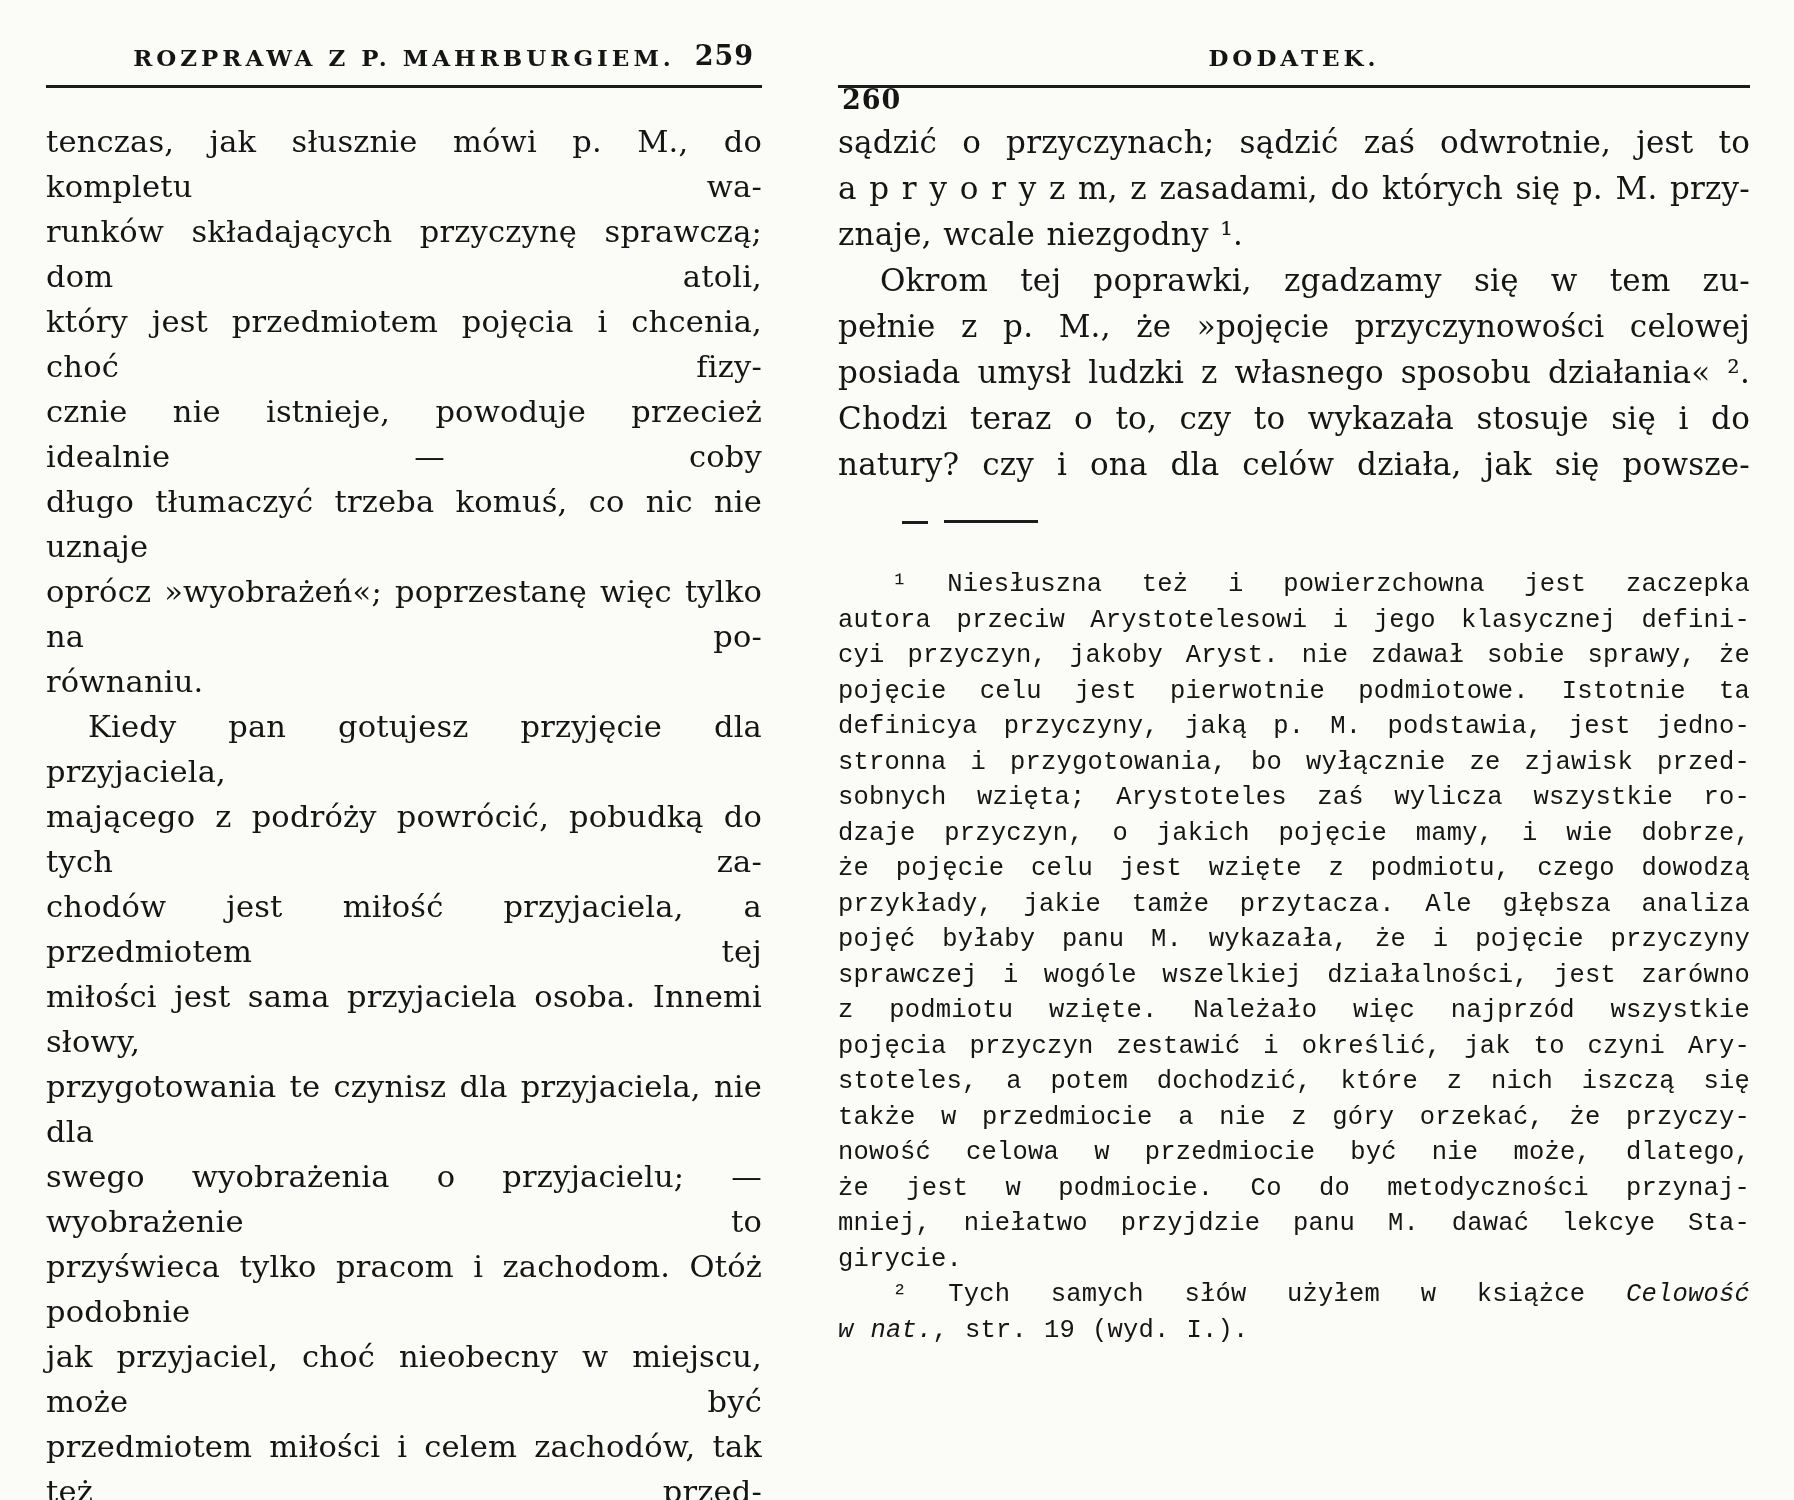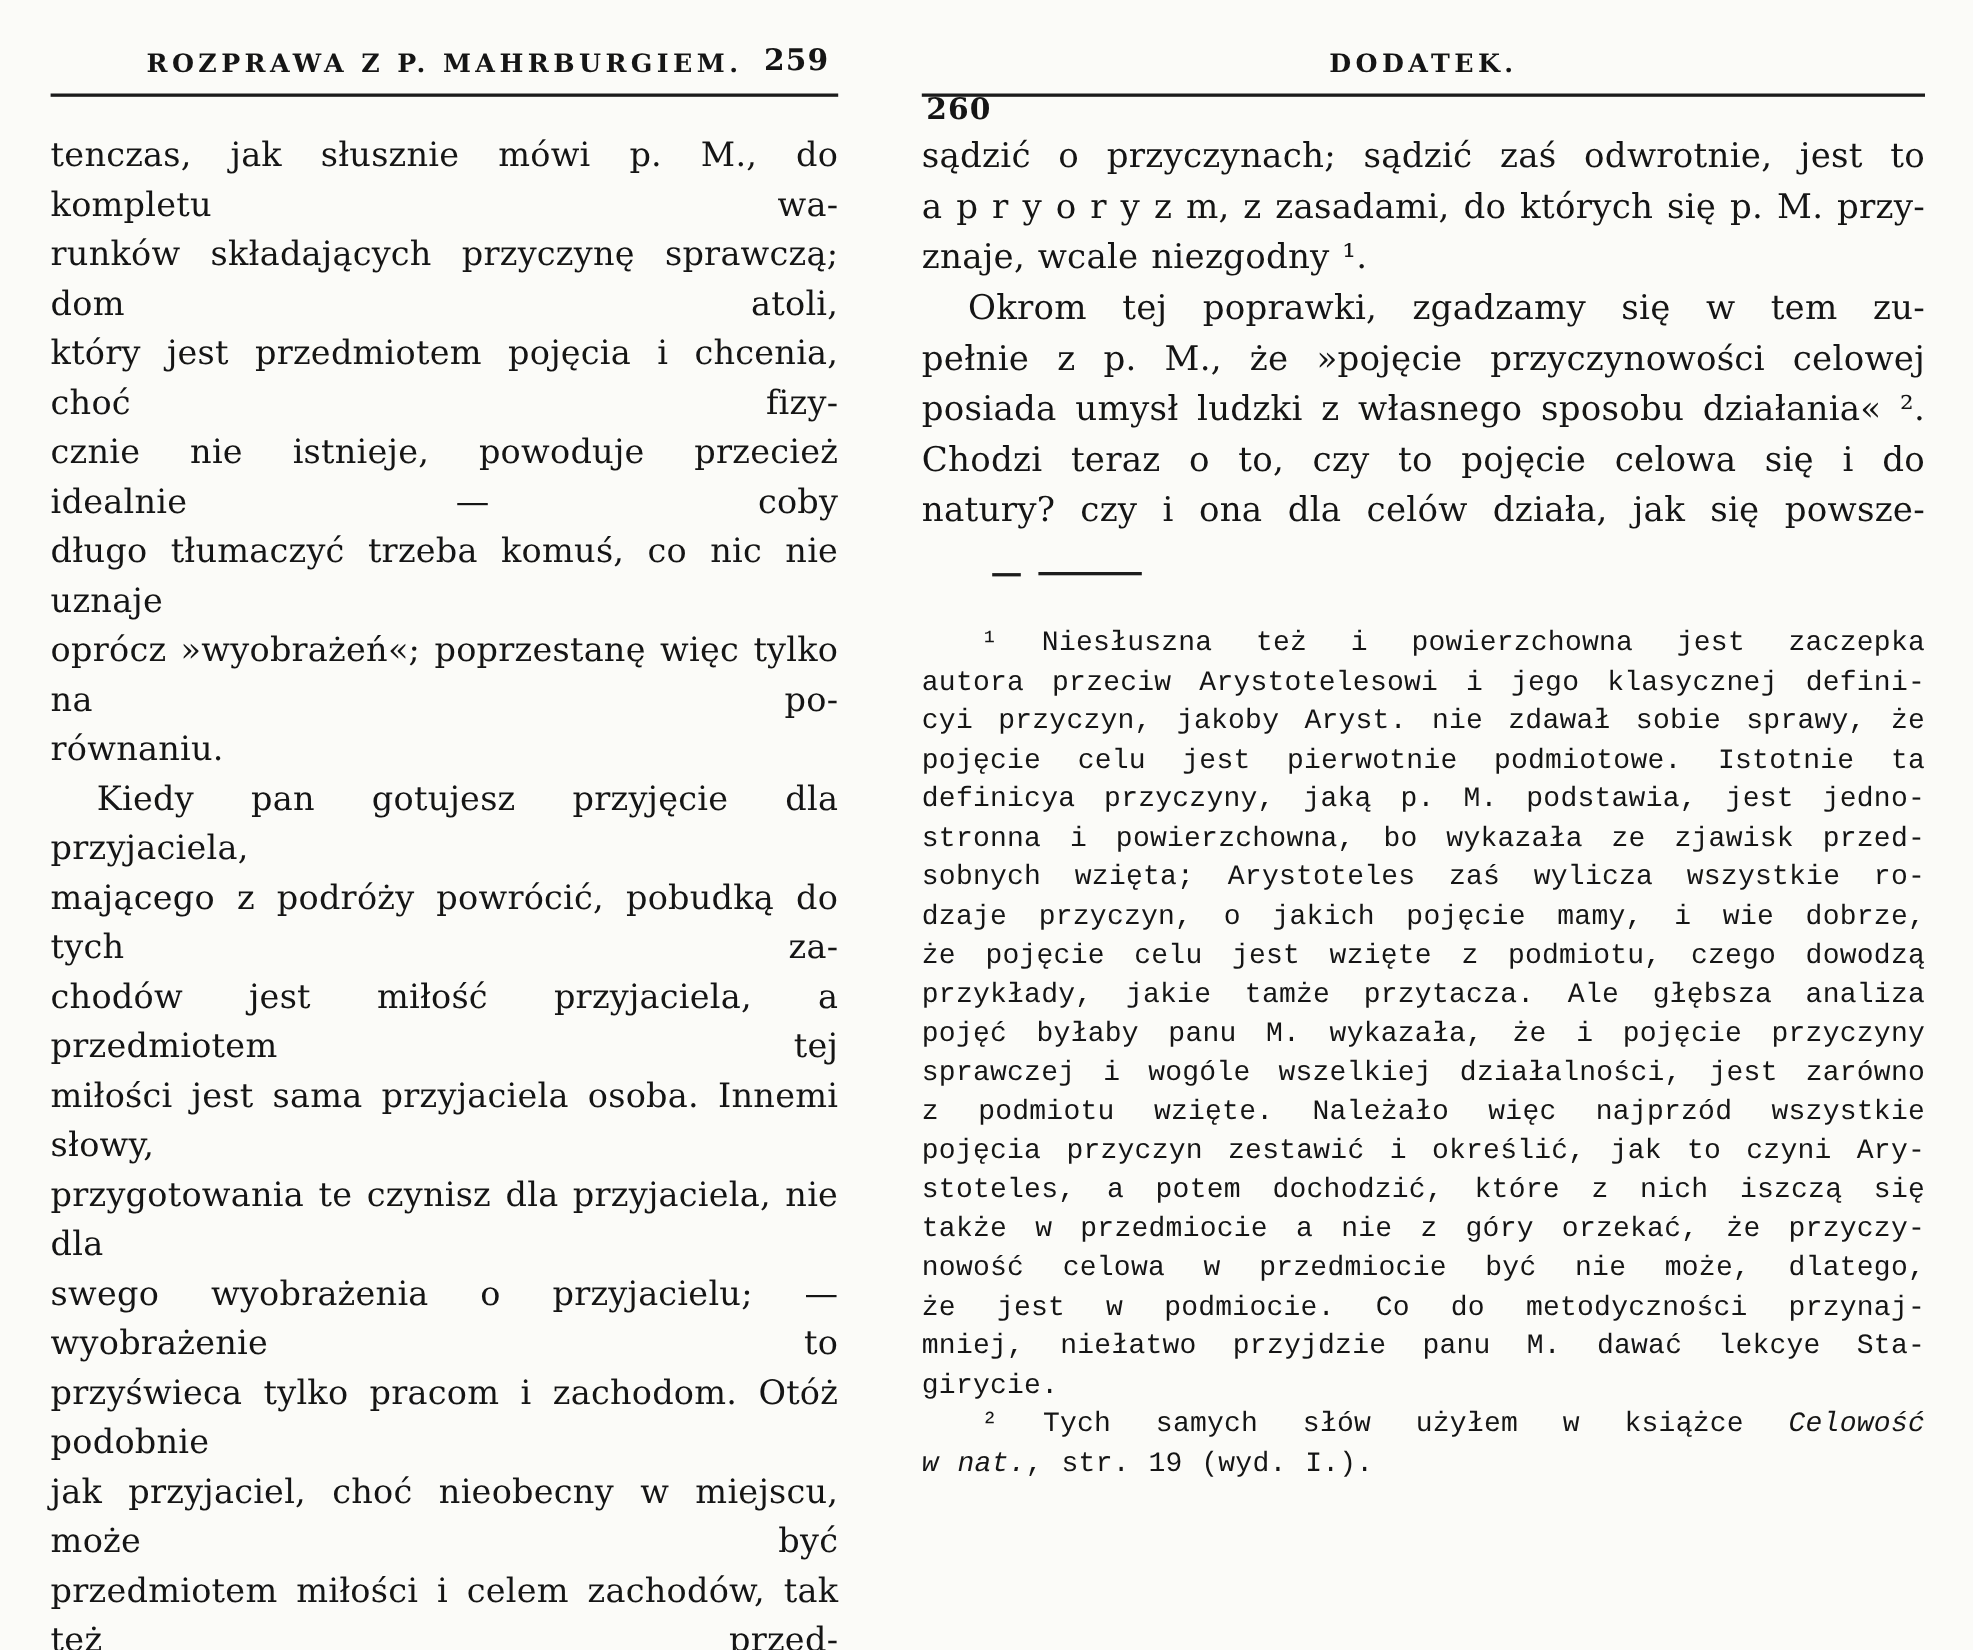--- a/index.html
+++ b/index.html
@@ -101,36 +101,36 @@
   <div class="body-text">
       <div class="para">
         <div class="line">sądzić o przyczynach; sądzić zaś odwrotnie, jest to</div>
         <div class="line">a p r y o r y z m, z zasadami, do których się p. M. przy-</div>
         <div class="line para-end">znaje, wcale niezgodny ¹.</div>
       </div>
       <div class="para indent">
         <div class="line">Okrom tej poprawki, zgadzamy się w tem zu-</div>
         <div class="line">pełnie z p. M., że »pojęcie przyczynowości celowej</div>
         <div class="line">posiada umysł ludzki z własnego sposobu działania« ².</div>
-        <div class="line">Chodzi teraz o to, czy to pojęcie celowa się i do</div>
+        <div class="line">Chodzi teraz o to, czy to wykazała stosuje się i do</div>
         <div class="line">natury? czy i ona dla celów działa, jak się powsze-</div>
       </div>
     </div>
   <div class="footnote-sep">
     <span class="sep-dash"></span>
     <span class="sep-bar"></span>
   </div>
   <div class="footnotes">
       <div class="para indent">
         <div class="line">¹ Niesłuszna też i powierzchowna jest zaczepka</div>
         <div class="line">autora przeciw Arystotelesowi i jego klasycznej defini-</div>
         <div class="line">cyi przyczyn, jakoby Aryst. nie zdawał sobie sprawy, że</div>
         <div class="line">pojęcie celu jest pierwotnie podmiotowe. Istotnie ta</div>
         <div class="line">definicya przyczyny, jaką p. M. podstawia, jest jedno-</div>
-        <div class="line">stronna i powierzchowna, bo wykazała ze zjawisk przed-</div>
+        <div class="line">stronna i przygotowania, bo wyłącznie ze zjawisk przed-</div>
         <div class="line">sobnych wzięta; Arystoteles zaś wylicza wszystkie ro-</div>
         <div class="line">dzaje przyczyn, o jakich pojęcie mamy, i wie dobrze,</div>
         <div class="line">że pojęcie celu jest wzięte z podmiotu, czego dowodzą</div>
         <div class="line">przykłady, jakie tamże przytacza. Ale głębsza analiza</div>
         <div class="line">pojęć byłaby panu M. wykazała, że i pojęcie przyczyny</div>
         <div class="line">sprawczej i wogóle wszelkiej działalności, jest zarówno</div>
         <div class="line">z podmiotu wzięte. Należało więc najprzód wszystkie</div>
         <div class="line">pojęcia przyczyn zestawić i określić, jak to czyni Ary-</div>
         <div class="line">stoteles, a potem dochodzić, które z nich iszczą się</div>
         <div class="line">także w przedmiocie a nie z góry orzekać, że przyczy-</div>

